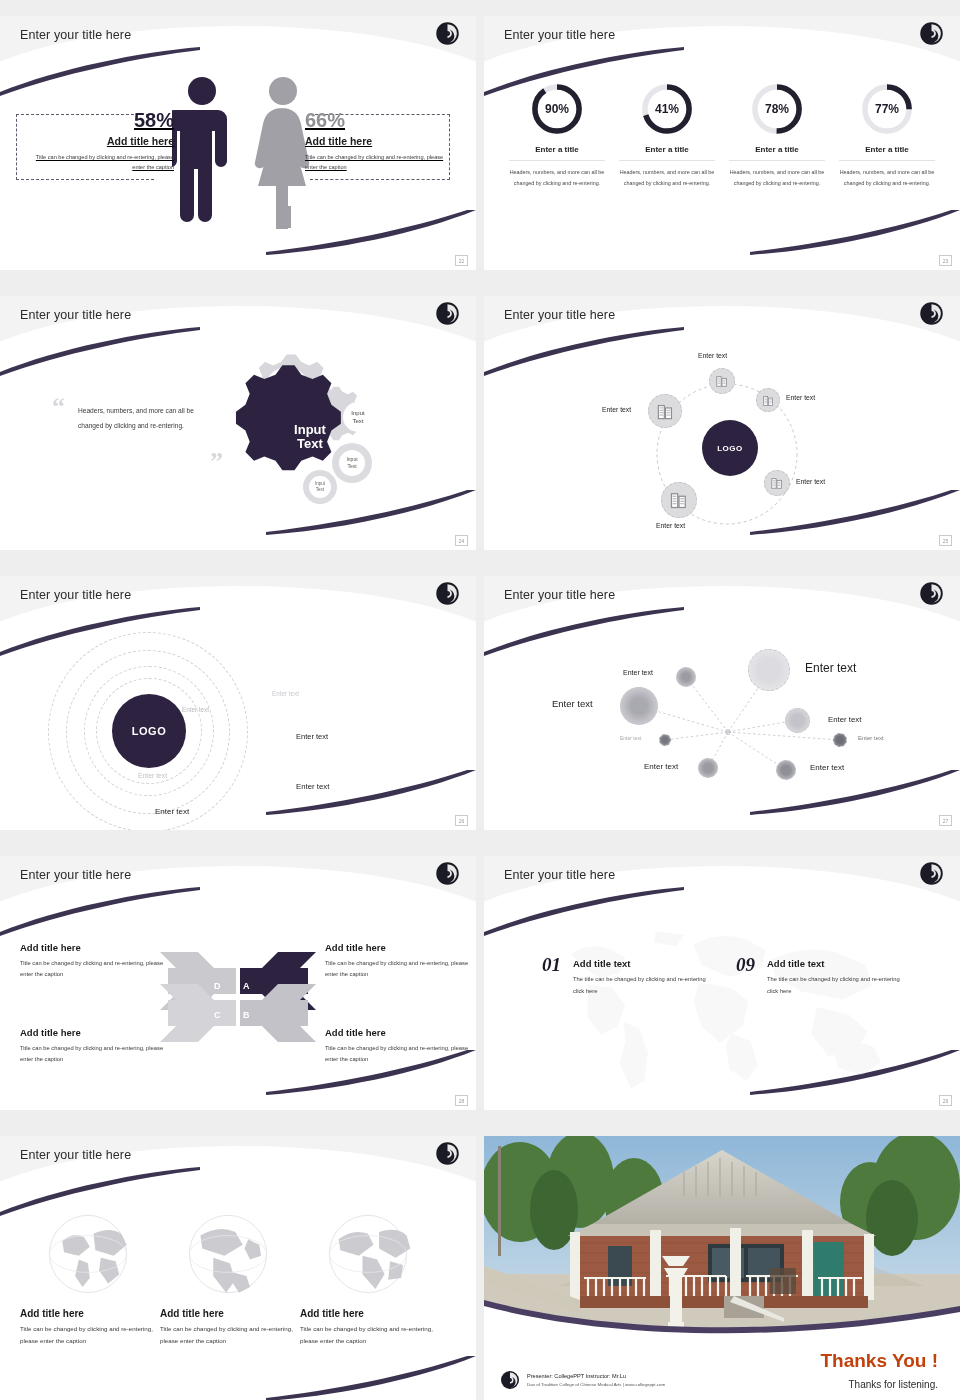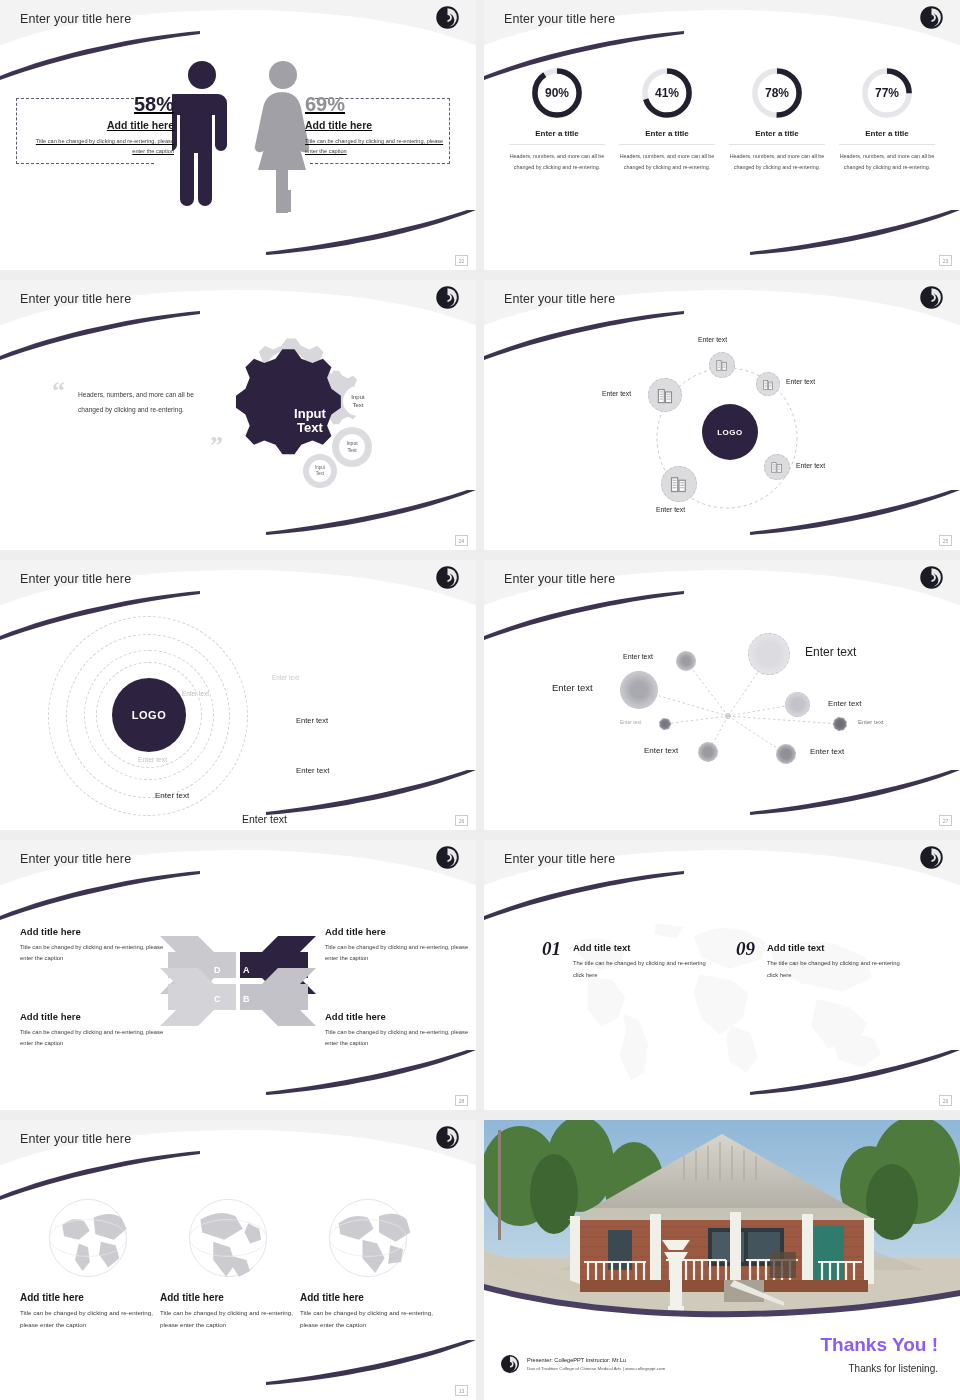--- a/index.html
+++ b/index.html
@@ -17,20 +17,21 @@
     column-gap:8px;
     row-gap:10px;
     padding:0 0 0 0;
   }
   .deck .slide:nth-child(9), .deck .slide:nth-child(10) { height:280px; }
 
   .slide {
     position:relative;
     background:#ffffff;
     overflow:hidden;
+    margin-top:16px;
   }
   
   .hdr {
     position:absolute; left:0; top:0; width:100%; height:46px;
     background:#f3f3f4;
     z-index:1;
   }
   .hdr-curve {
     position:absolute; left:-10%; top:10px; width:120%; height:80px;
     background:#ffffff;
@@ -124,21 +125,21 @@
   .num-desc { font-size:5.8px; color:#3a3a3a; line-height:2.0; margin-top:5px; }
   .worldmap-bg { position:absolute; left:50%; top:50%; transform:translate(-50%,-50%); opacity:.16; }
 
   
   .globe-col { position:absolute; width:135px; }
   .globe-head { font-size:10px; font-weight:bold; color:#1a1a1a; margin-top:8px; }
   .globe-desc { font-size:6.2px; color:#3a3a3a; line-height:2.0; margin-top:4px; }
 
   
   .photo { position:absolute; left:0; top:0; width:100%; height:200px; overflow:hidden; }
-  .thanks-big { position:absolute; right:22px; bottom:44px; font-size:19px; font-weight:bold; color:#8b5cf6; }
+  .thanks-big { position:absolute; right:22px; bottom:44px; font-size:19px; font-weight:bold; color:#c2410c; }
   .thanks-sub { position:absolute; right:22px; bottom:26px; font-size:10px; color:#2b2b2b; }
   .foot-wrap { position:absolute; left:16px; bottom:26px; display:flex; align-items:center; gap:7px; }
   .foot-l1 { font-size:5.6px; color:#222; }
   .foot-l2 { font-size:4.4px; color:#555; margin-top:3px; }
 </style>
 </head>
 <body>
 
 <div class="deck">
 
@@ -173,21 +174,21 @@
           <rect x="24" y="132" width="5" height="22" fill="#a0a0a6"></rect>
           <rect x="33" y="132" width="5" height="22" fill="#a0a0a6"></rect>
         </svg>
 
         <div class="pct-block left">
           <div class="pct-num">58%</div>
           <div class="pct-head">Add title here</div>
           <div class="pct-desc">Title can be changed by clicking and re-entering, please enter the caption</div>
         </div>
         <div class="pct-block right">
-          <div class="pct-num">69%</div>
+          <div class="pct-num">66%</div>
           <div class="pct-head">Add title here</div>
           <div class="pct-desc">Title can be changed by clicking and re-entering, please enter the caption</div>
         </div>
       </div>
     </div>
     <div class="pagenum">22</div>
   </div>
 
   <div class="slide">
     <div class="hdr"></div>

